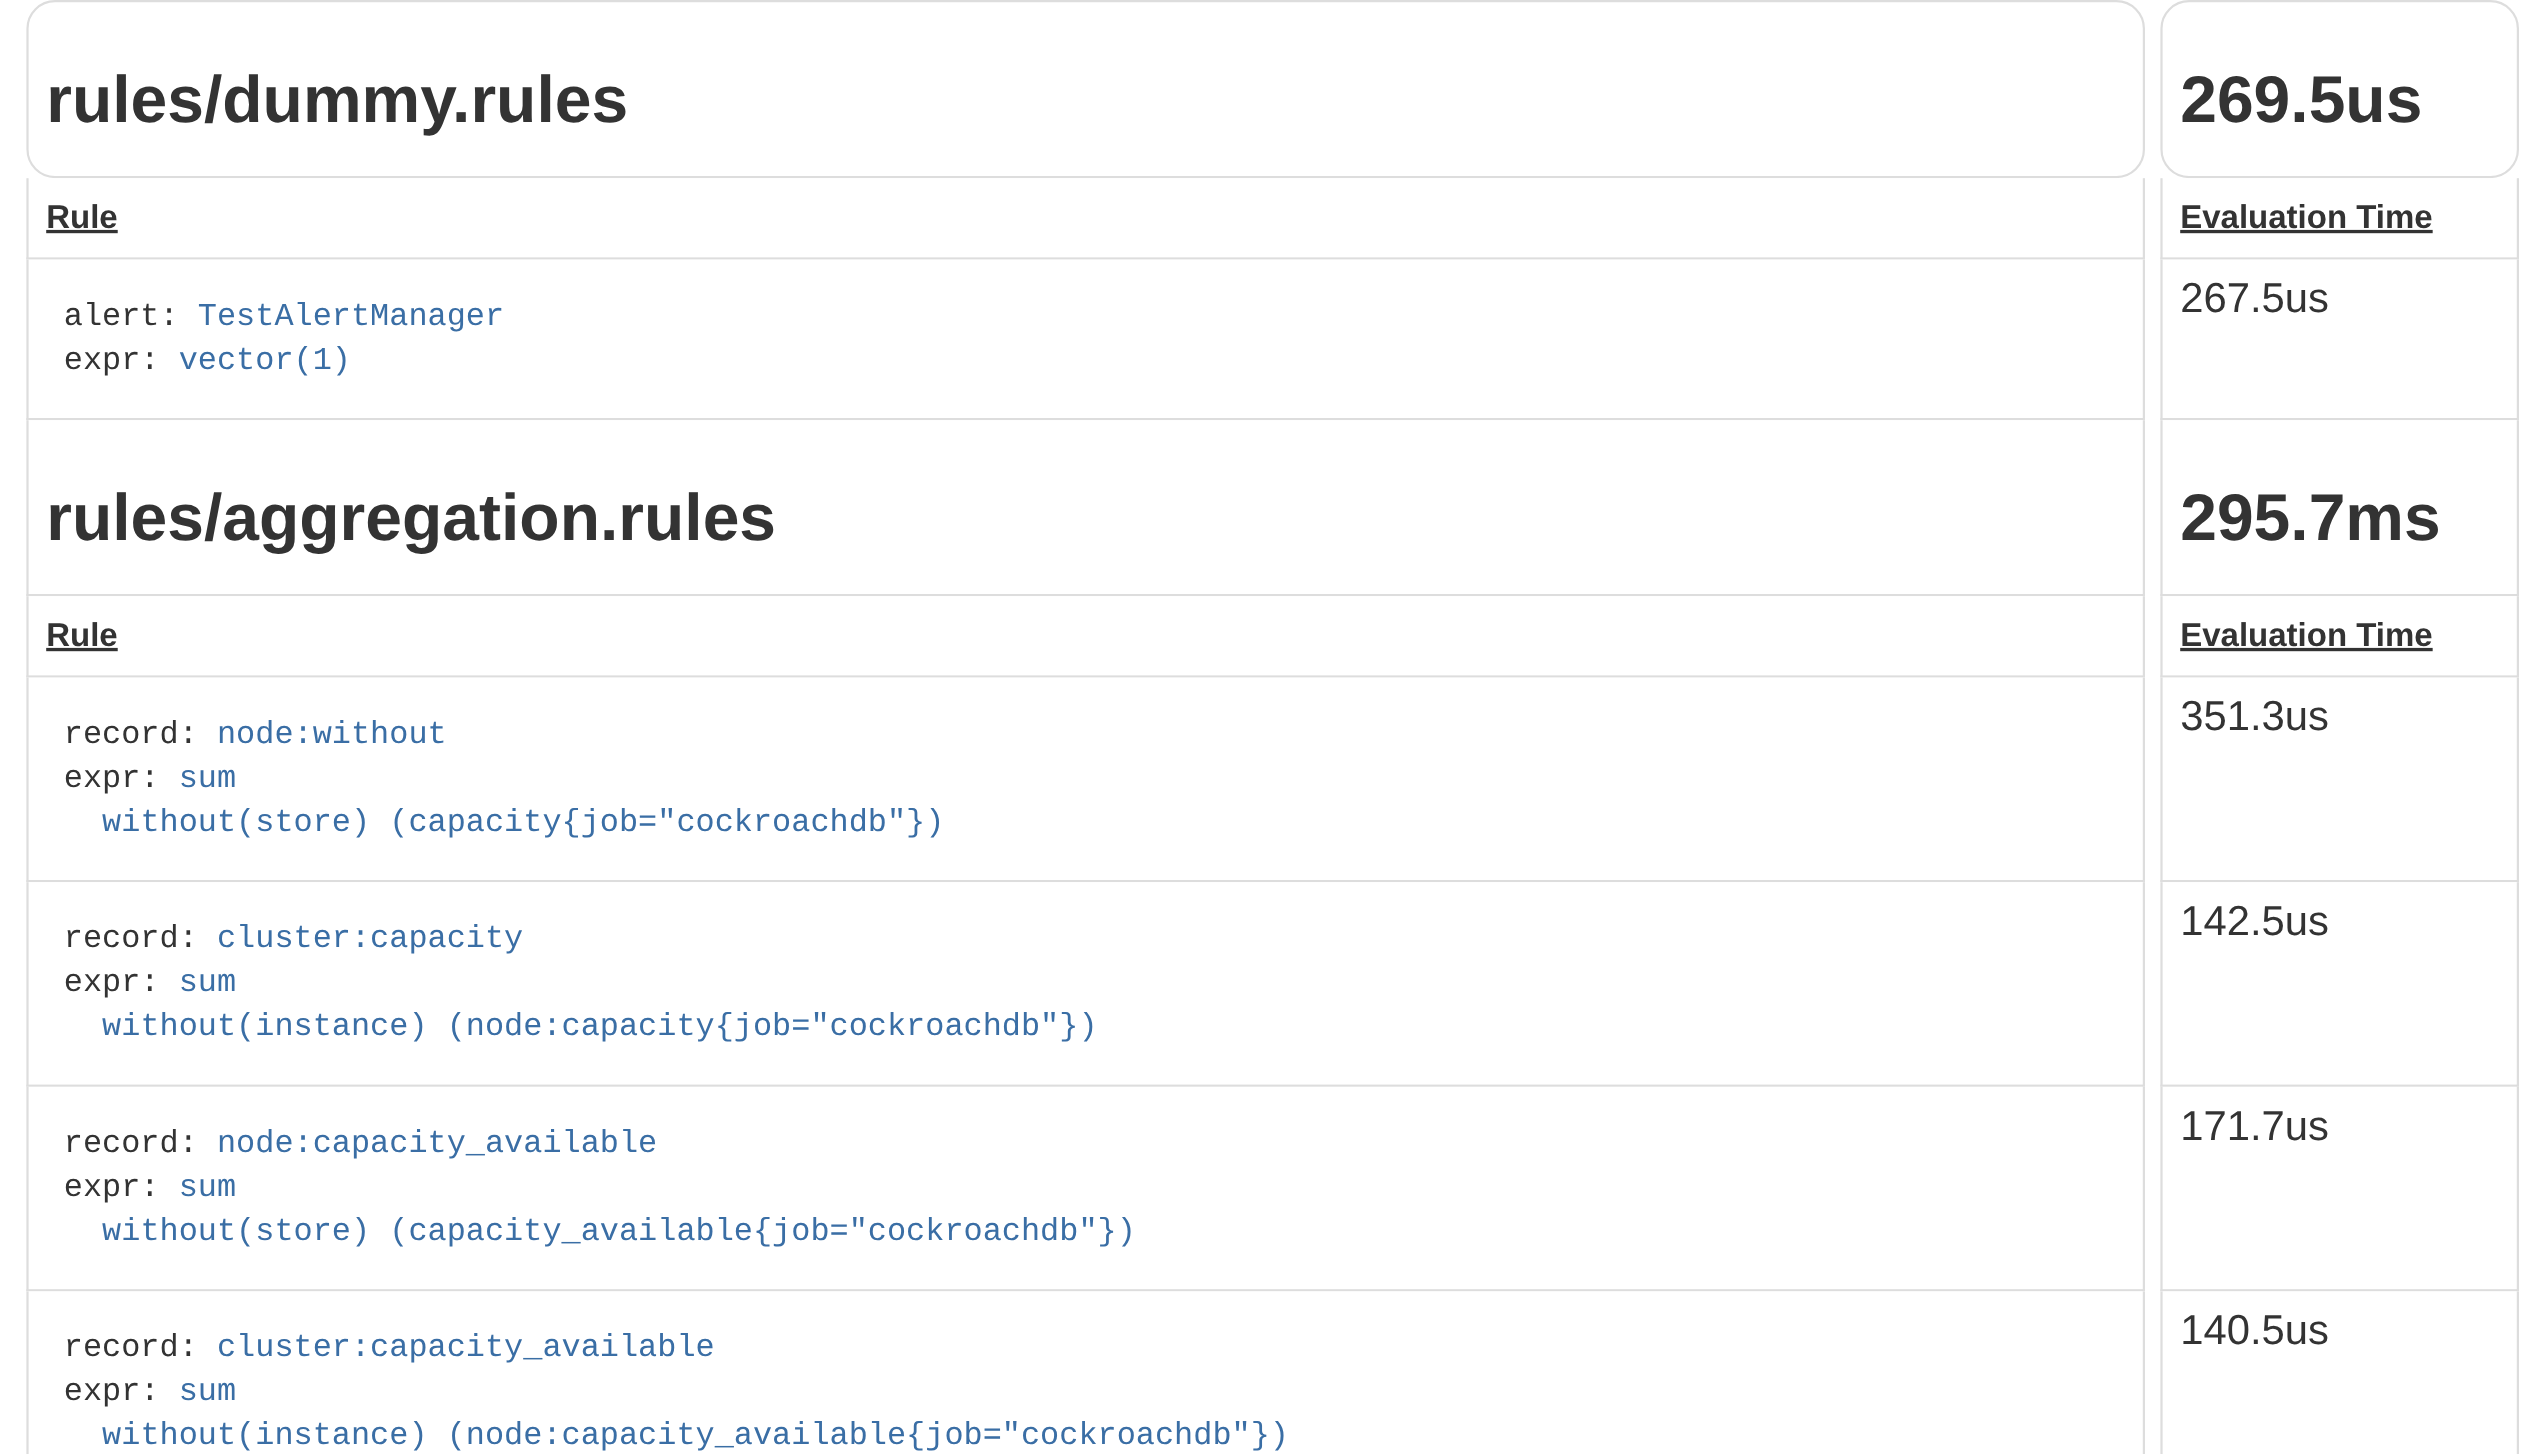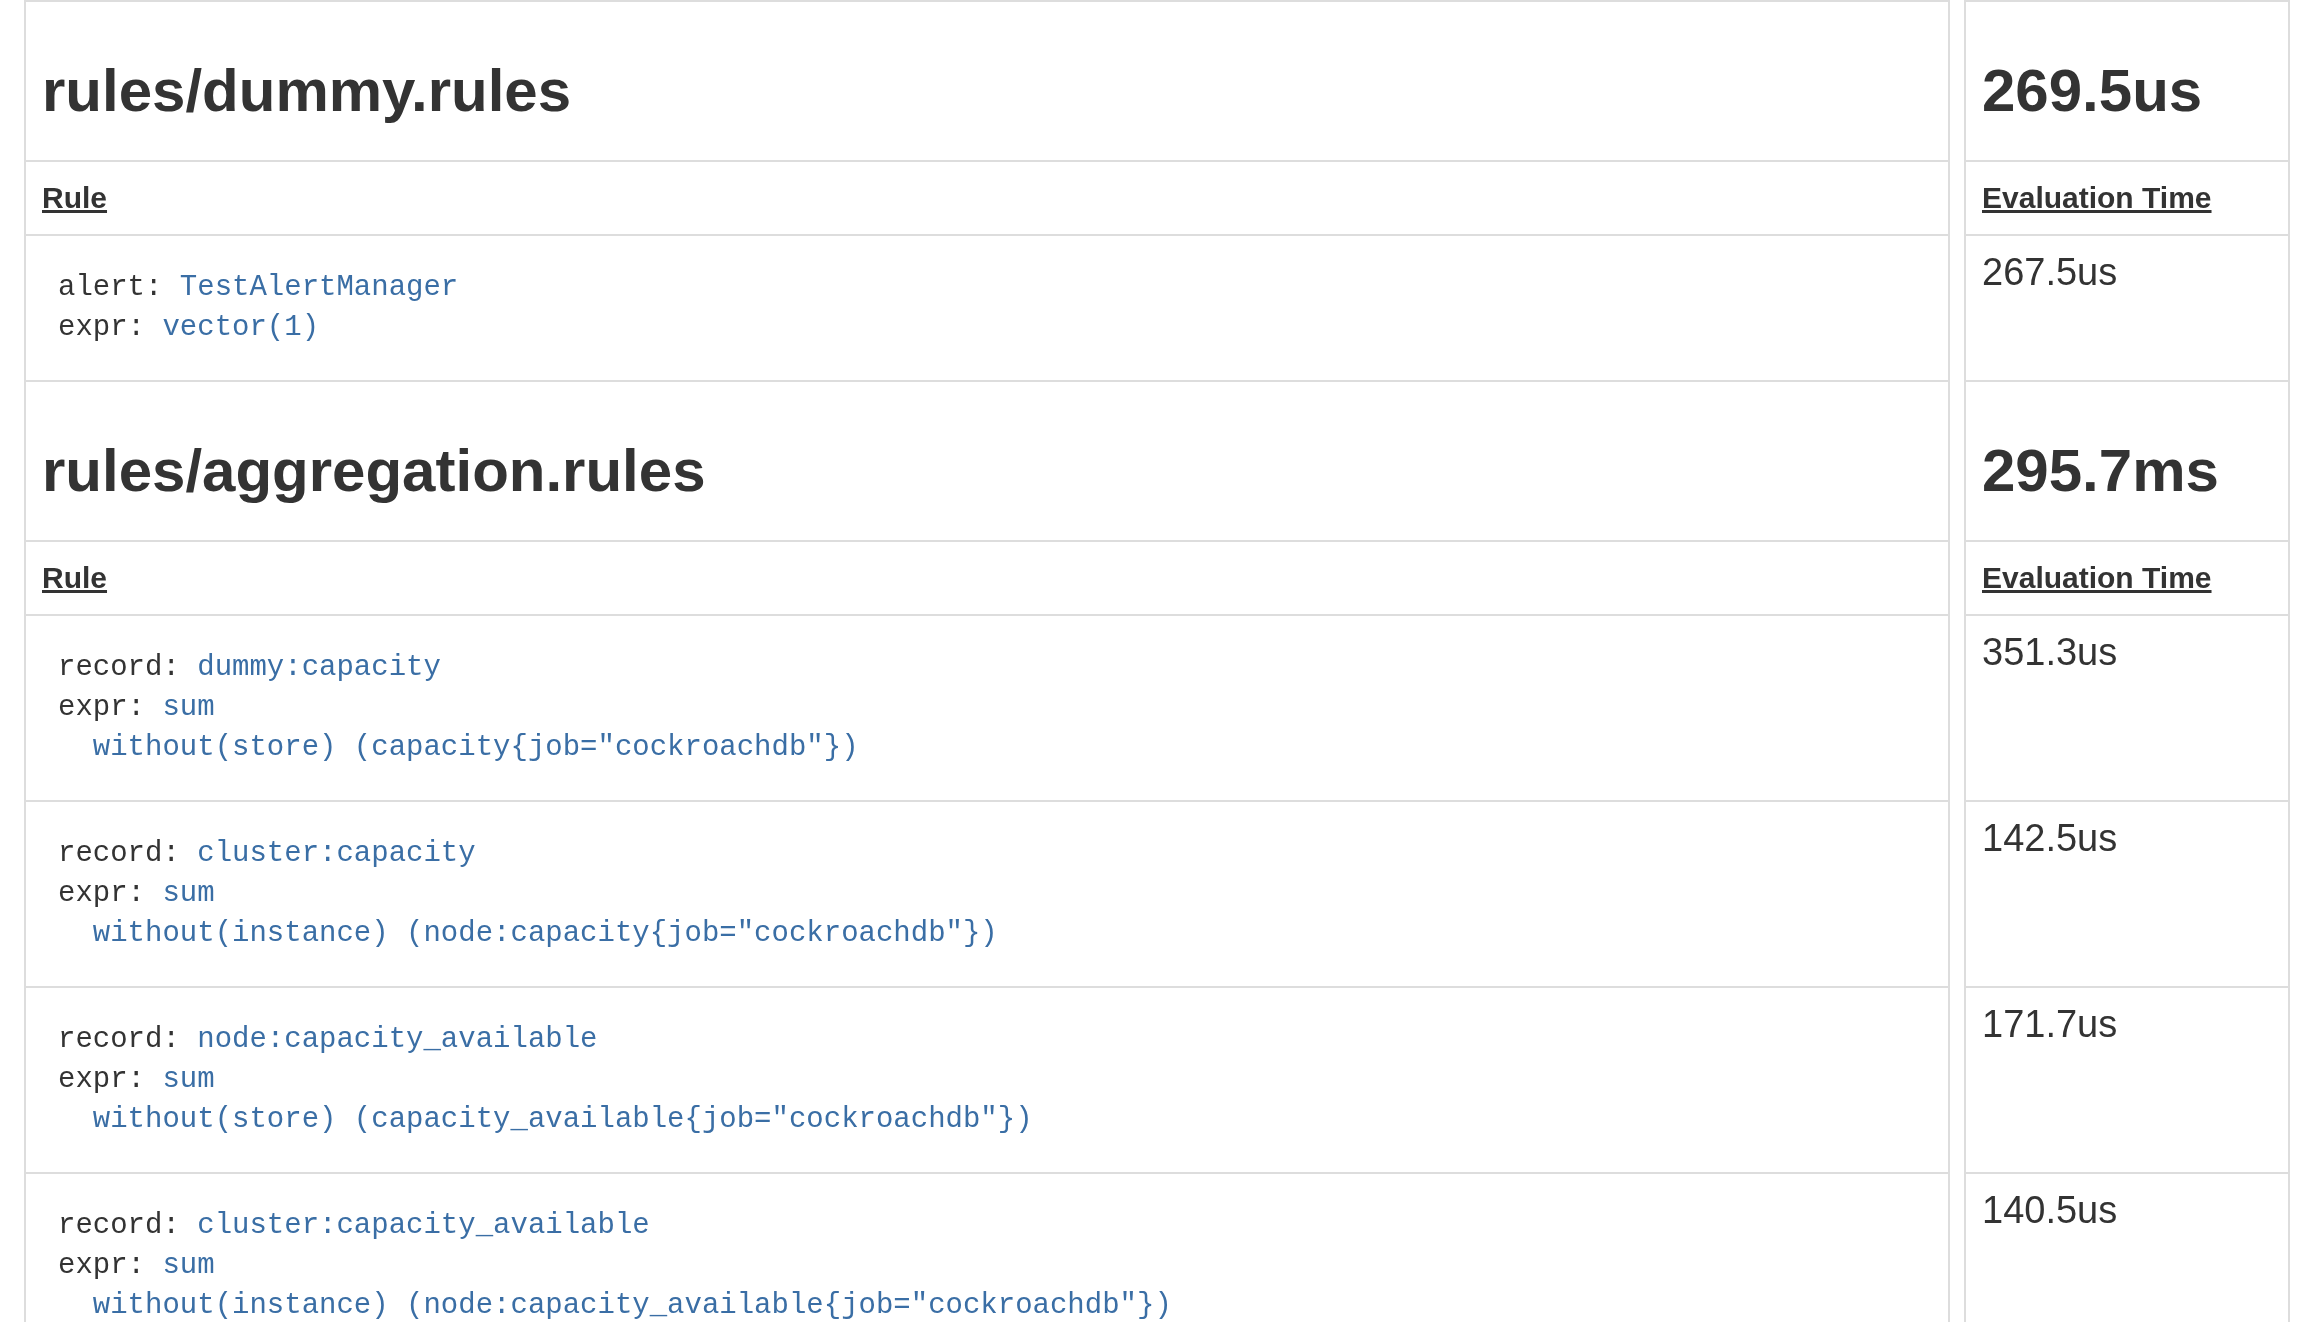--- a/index.html
+++ b/index.html
@@ -34,20 +34,21 @@
     box-sizing: border-box;
     vertical-align: top;
     text-align: left;
     background: #ffffff;
     border: 2px solid var(--border-color, #dddddd);
     border-top: none;
     padding: 16px;
   }
   table.rules-table tr.first-row > td {
     border-top: 2px solid var(--border-color, #dddddd);
+    border-radius: 26px;
   }
   .group-heading {
     font-size: 60px;
     line-height: 66px;
     font-weight: 700;
     color: #333333;
     margin: 40px 0 20px 0;
     white-space: nowrap;
   }
   th.col-header {
@@ -119,21 +120,21 @@
       <div class="group-heading tpl-time">295.7ms</div>
     </td>
   </tr>
   <tr class="column-header-row">
     <th class="col-header tpl-rule-col">Rule</th>
     <th class="col-header tpl-time-col">Evaluation Time</th>
   </tr>
 
   <tr class="rule-row">
     <td class="rule-cell">
-      <pre class="rule-text"><span>record: </span><a class="rule-link" href="#">dummy:capacity</a>
+      <pre class="rule-text"><span>record: </span><a class="rule-link" href="#">node:without</a>
 <span>expr: </span><a class="rule-link" href="#">sum</a>
 <span>  </span><a class="rule-link" href="#">without(store) (capacity{job="cockroachdb"})</a></pre>
     </td>
     <td class="time-cell">351.3us</td>
   </tr>
 
   <tr class="rule-row">
     <td class="rule-cell">
       <pre class="rule-text"><span>record: </span><a class="rule-link" href="#">cluster:capacity</a>
 <span>expr: </span><a class="rule-link" href="#">sum</a>

